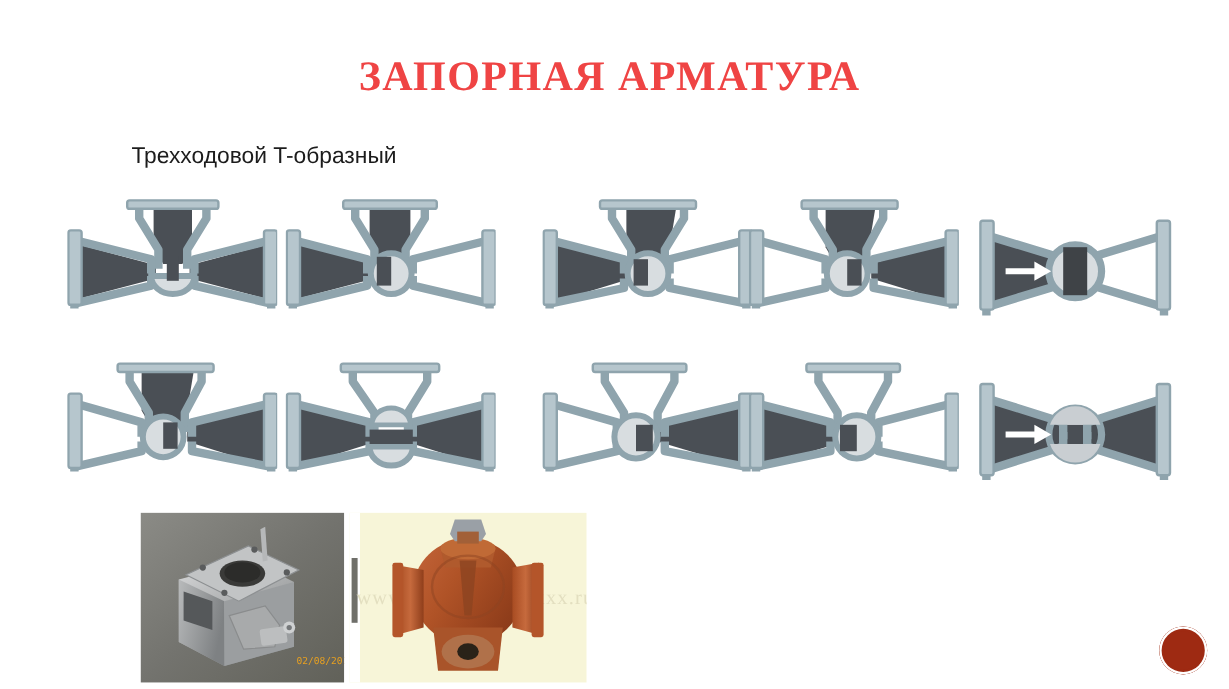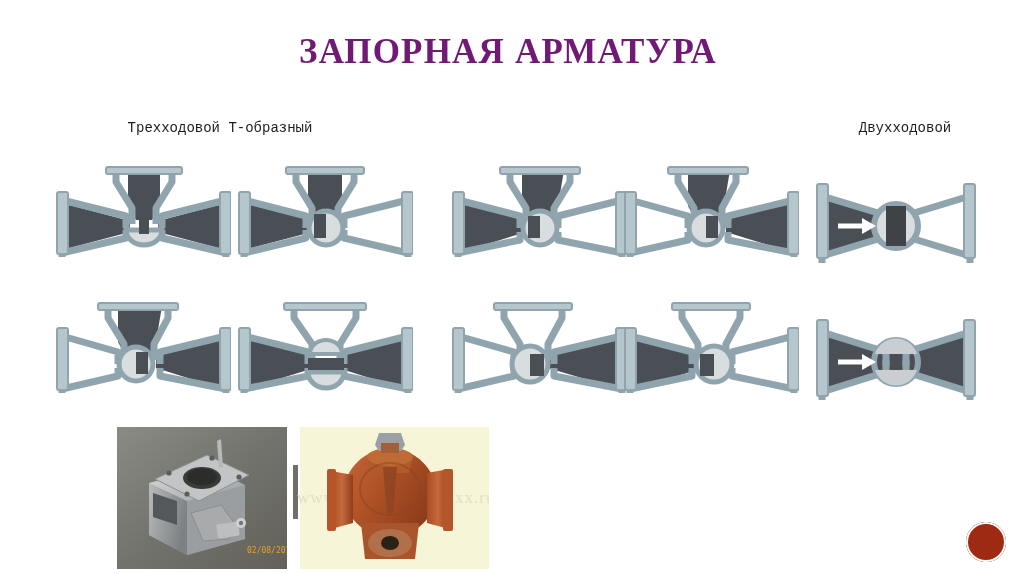--- a/index.html
+++ b/index.html
@@ -18,38 +18,38 @@
   #slide {
     position: absolute;
     inset: 0;
     background: #ffffff;
   }
 
   
   .title {
     position: absolute;
     left: 0;
-    top: 32px;
+    top: 44px;
     width: 1016px;
     text-align: center;
     font-family: "Liberation Serif", serif;
     font-size: 35px;
     font-weight: bold;
     letter-spacing: 1.2px;
-    color: #701a75;
+    color: #ef4444;
     white-space: nowrap;
   }
 
   
   .col-head {
     position: absolute;
     top: 120px;
     text-align: center;
-    font-family: Liberation Mono, monospace;
-    font-size: 14px;
+    font-family: Liberation Sans, sans-serif;
+    font-size: 19px;
     font-weight: normal;
     color: #1c1c1c;
     white-space: nowrap;
   }
   .col-head.c1 { left: 55px;  width: 330px; }
   .col-head.c2 { left: 425px; width: 330px; }
   .col-head.c3 { left: 790px; width: 230px; }
 
   
   .valve {
@@ -79,21 +79,20 @@
   }
 </style>
 </head>
 <body>
 
 <div id="slide">
 
   <div class="title">ЗАПОРНАЯ АРМАТУРА</div>
 
   <div class="col-head c1">Трехходовой T-образный</div>
-  <div class="col-head c3">Двухходовой</div>
 
   <div class="valve" style="left:56px; top:158px;">
     <svg viewBox="0 0 175 125" xmlns="http://www.w3.org/2000/svg">
 
       <path d="M72,12 L104,12 L104,48 L96,62 L80,62 L72,48 Z" fill="#4a4f55"></path>
 
       <path d="M6,45 L6,92 L74,74 L74,63 Z" fill="#4a4f55"></path>
 
       <path d="M170,45 L170,92 L102,74 L102,63 Z" fill="#4a4f55"></path>
 

